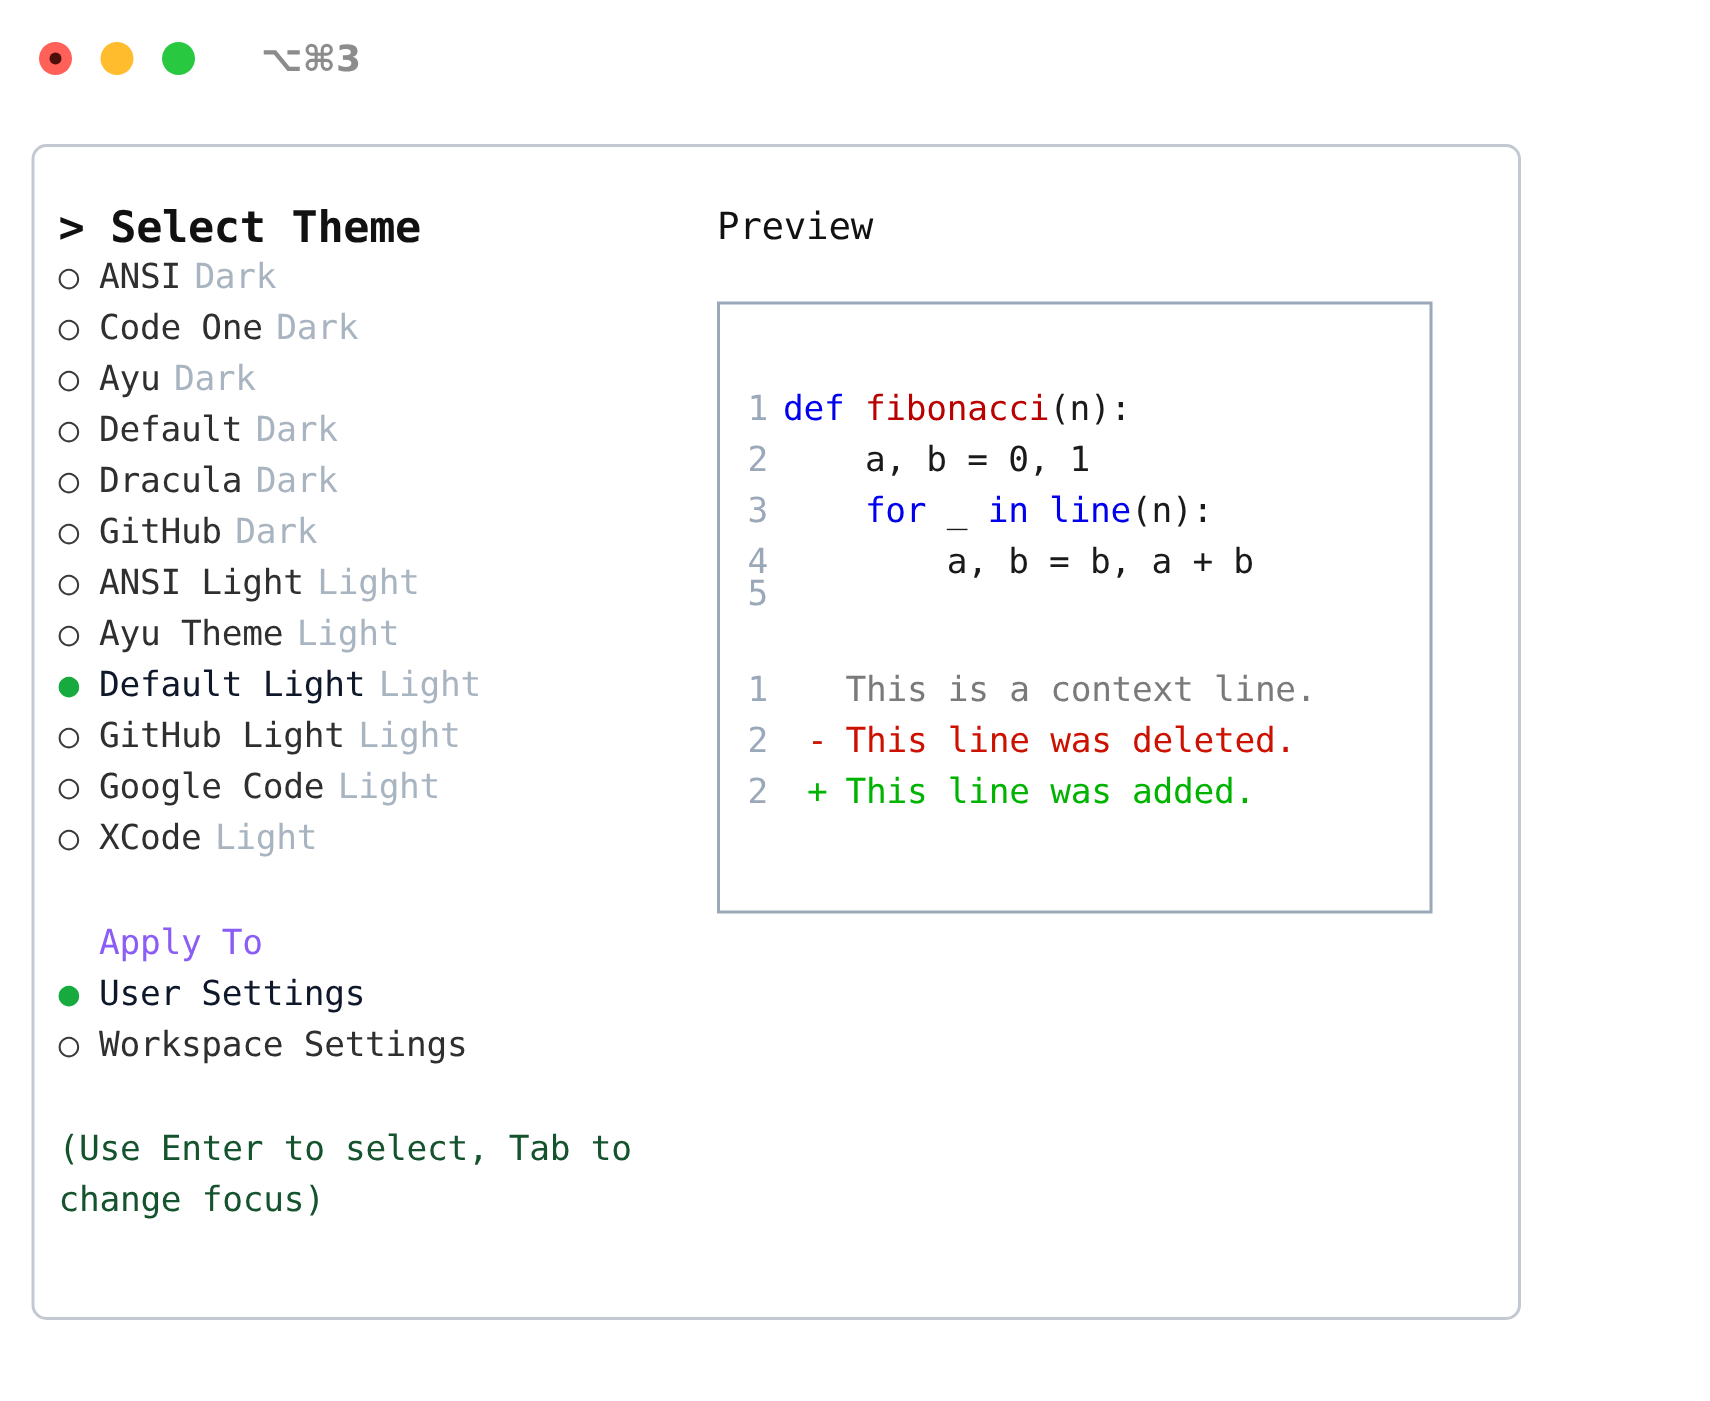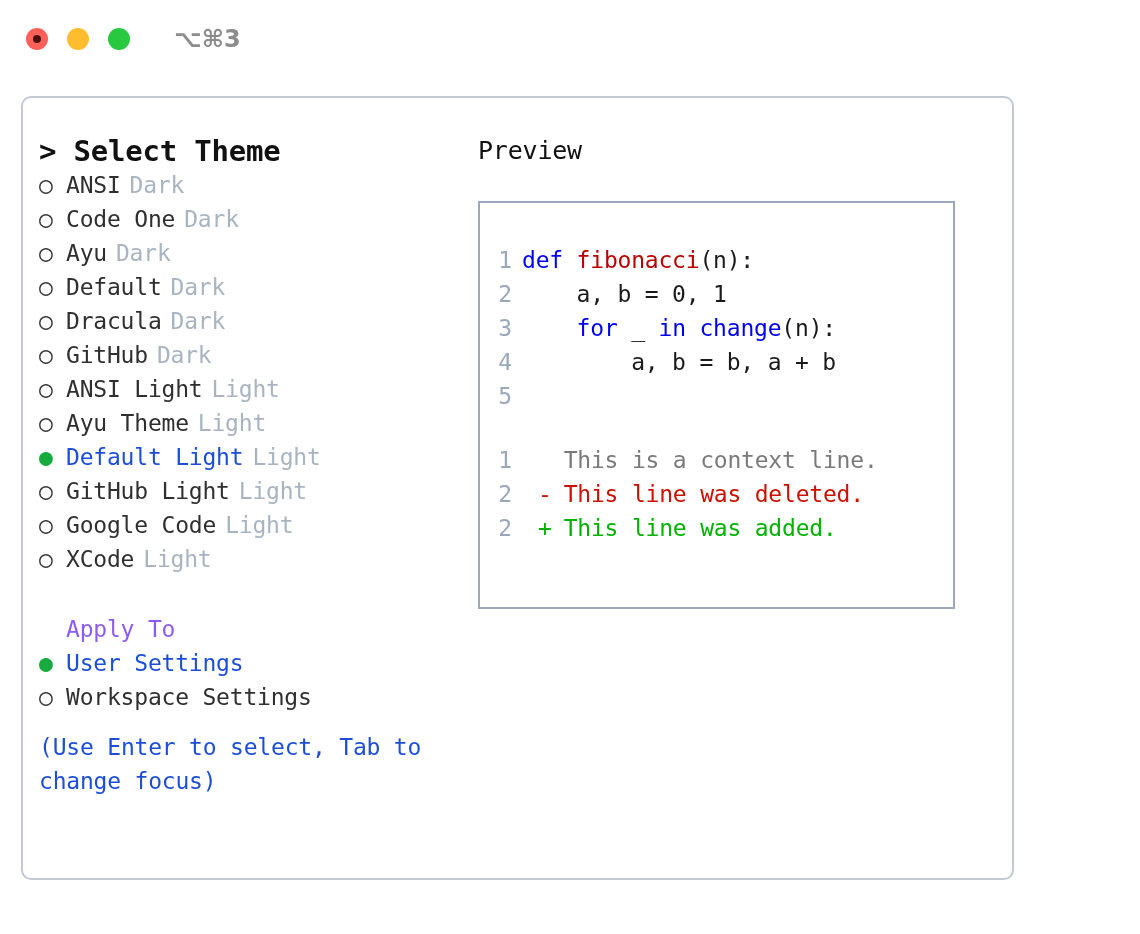--- a/index.html
+++ b/index.html
@@ -109,38 +109,38 @@
   }
   .marker {
     width: 27px;
     flex: 0 0 27px;
     font-size: 23px;
     color: #3a3a3a;
     line-height: 34px;
   }
   .marker.selected { color: #17ab3f; }
   .opt-name  { color: #2f2f2f; text-align: right; }
-  .opt-row.is-selected .opt-name { color: #1d4ed8; }
+  .opt-row.is-selected .opt-name { color: #0f172a; }
   .opt-tag   { color: #a9b4c1; padding-left: 9px; text-align: center; }
 
   .spacer-block { height: 36px; }
 
   .apply-header {
     font-size: 23px;
     color: #8b5cf6;
     line-height: 34px;
     padding-left: 27px;
     white-space: pre;
     letter-spacing: -0.2px;
   }
 
   #hint-text {
-    margin-top: 16px;
-    font-size: 23px;
-    color: #1d4ed8;
+    margin-top: 35px;
+    font-size: 23px;
+    color: #14532d;
     line-height: 34px;
     width: 410px;
     letter-spacing: -0.2px;
   }
 
   
   #preview-column {
     position: absolute;
     left: 455px;
     top: 36px;
@@ -177,21 +177,21 @@
     letter-spacing: -0.2px;
   }
   .ln {
     width: 40px;
     flex: 0 0 40px;
     text-align: right;
     color: #9aa8b9;
     padding-right: 10px;
     box-sizing: border-box;
   }
-  .code-text { color: #1a1a1a; }
+  .code-text { color: #1a1a1a; margin-top: 13px; }
   .tok-kw   { color: #0000ee; }
   .tok-fn   { color: #bb0000; }
   .tok-bi   { color: #0000ee; }
   .tok-pl   { color: #1a1a1a; }
   .diff-gap { height: 30px; }
   .diff-ctx { color: #7a7a7a; }
   .diff-del { color: #cc1100; }
   .diff-add { color: #00b300; }
 </style>
 </head>
@@ -239,21 +239,21 @@
 
       <div id="hint-text">(Use Enter to select, Tab to change focus)</div>
     </div>
 
     <div id="preview-column">
       <div id="preview-title">Preview</div>
       <div id="preview-box">
         <div id="code-area">
             <div class="code-line"><span class="ln">1</span><span class="code-text"><span class="tok-kw">def </span><span class="tok-fn">fibonacci</span><span class="tok-pl">(n):</span></span></div>
             <div class="code-line"><span class="ln">2</span><span class="code-text"><span class="tok-pl">    a, b = 0, 1</span></span></div>
-            <div class="code-line"><span class="ln">3</span><span class="code-text"><span class="tok-pl">    </span><span class="tok-kw">for</span><span class="tok-pl"> _ </span><span class="tok-kw">in</span><span class="tok-pl"> </span><span class="tok-bi">change</span><span class="tok-pl">(n):</span></span></div>
+            <div class="code-line"><span class="ln">3</span><span class="code-text"><span class="tok-pl">    </span><span class="tok-kw">for</span><span class="tok-pl"> _ </span><span class="tok-kw">in</span><span class="tok-pl"> </span><span class="tok-bi">line</span><span class="tok-pl">(n):</span></span></div>
             <div class="code-line"><span class="ln">4</span><span class="code-text"><span class="tok-pl">        a, b = b, a + b</span></span></div>
             <div class="code-line"><span class="ln">5</span></div>
             <div class="diff-gap"></div>
             <div class="code-line"><span class="ln">1</span><span class="diff-ctx" style="padding-left: 16px; padding-right: 12px;"> </span><span class="diff-ctx">This is a context line.</span></div>
             <div class="code-line"><span class="ln">2</span><span class="diff-del" style="padding-left: 16px; padding-right: 12px;">-</span><span class="diff-del">This line was deleted.</span></div>
             <div class="code-line"><span class="ln">2</span><span class="diff-add" style="padding-left: 16px; padding-right: 12px;">+</span><span class="diff-add">This line was added.</span></div>
           </div>
       </div>
     </div>
 

